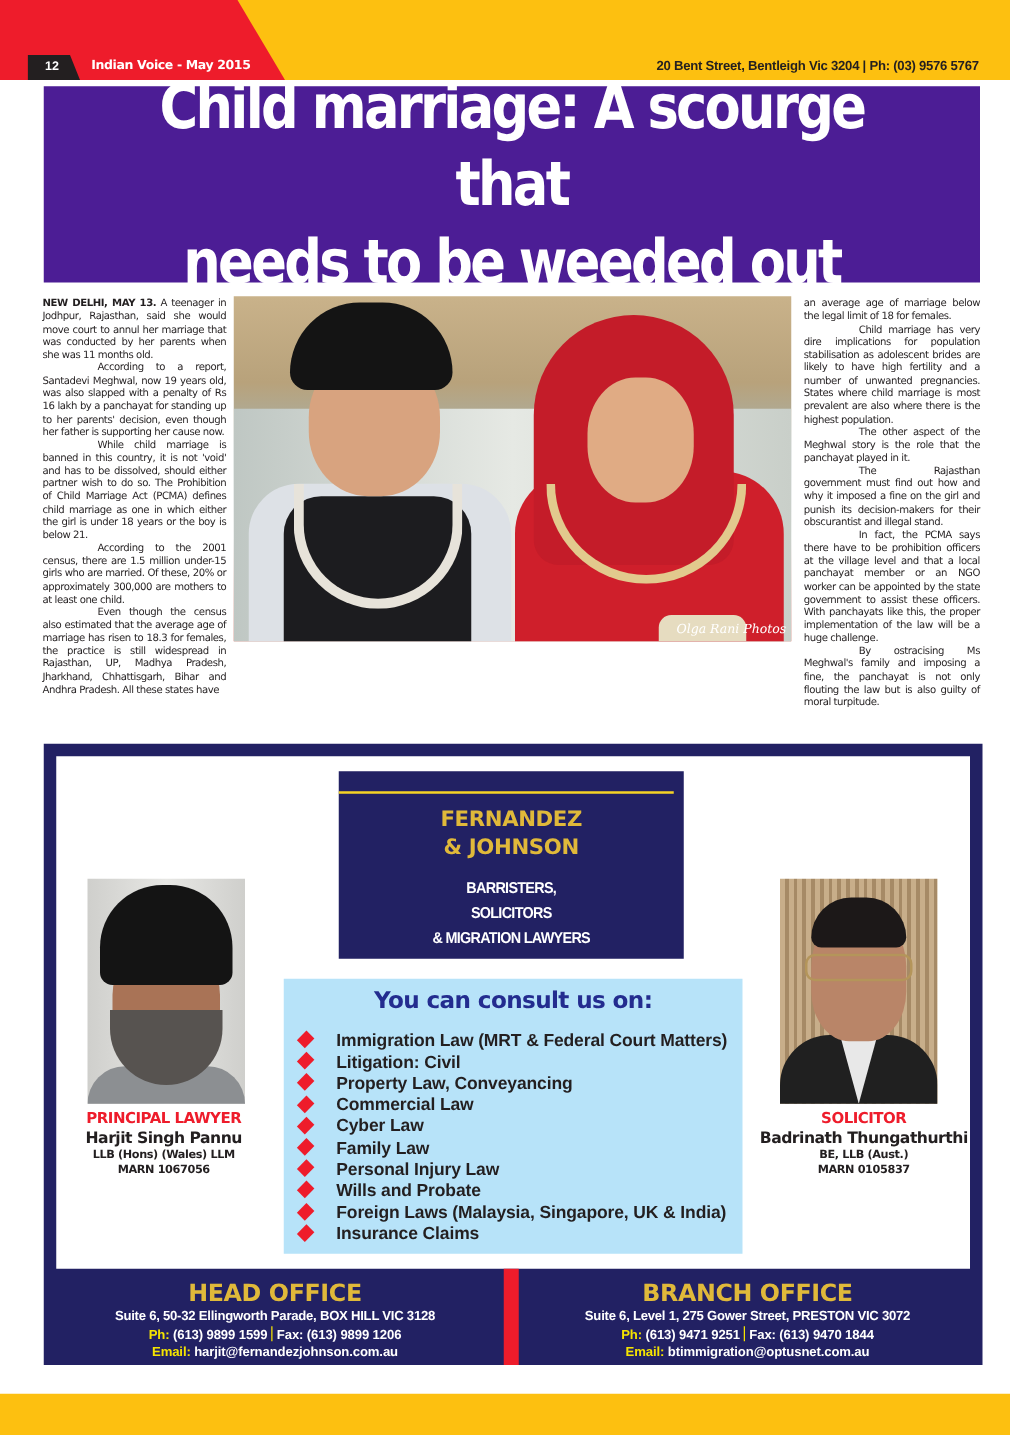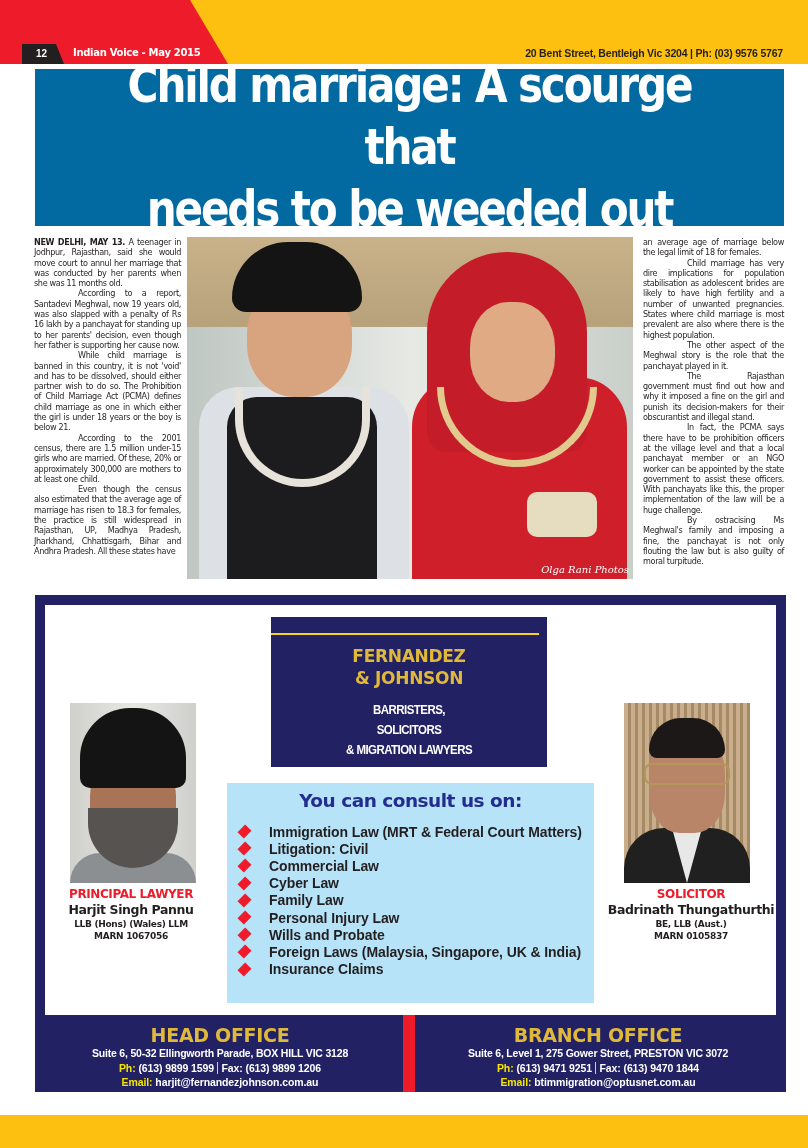--- a/index.html
+++ b/index.html
@@ -6,33 +6,33 @@
   body { width: 808px; height: 1148px; background: #ffffff; position: relative; overflow: hidden; font-family: "Liberation Sans", sans-serif; }
 
   
   .top-yellow { position: absolute; left: 0; top: 0; width: 808px; height: 64px; background: #fdc010; }
   .top-red { position: absolute; left: 0; top: 0; width: 228px; height: 64px; background: #ee1c2b; clip-path: polygon(0 0, 190px 0, 228px 100%, 0 100%); }
   .page-num { position: absolute; left: 22px; top: 44px; width: 42px; height: 20px; background: #231f20; color: #fff; font-size: 10px; font-weight: bold; line-height: 20px; padding-left: 14px; clip-path: polygon(0 0, 34px 0, 42px 100%, 0 100%); }
   .issue { position: absolute; left: 73px; top: 47px; color: #fff; font-size: 10px; font-weight: bold; font-family: "DejaVu Sans", sans-serif; letter-spacing: -0.3px; }
   .contact { position: absolute; right: 25px; top: 47px; color: #231f20; font-size: 10.5px; font-weight: bold; letter-spacing: -0.2px; }
 
   
-  .headline-box { position: absolute; left: 35px; top: 69px; width: 749px; height: 157px; background: #0369a1; display: flex; align-items: center; justify-content: center; }
+  .headline-box { position: absolute; left: 35px; top: 69px; width: 749px; height: 157px; background: #4c1d95; display: flex; align-items: center; justify-content: center; }
   .headline { color: #fff; font-family: "DejaVu Sans", sans-serif; font-weight: bold; font-size: 49px; line-height: 62px; text-align: center; letter-spacing: -2.5px; transform: scaleX(0.86); }
 
   
   .col { position: absolute; top: 237px; font-family: "DejaVu Sans", sans-serif; font-size: 8.1px; line-height: 10.3px; color: #231f20; text-align: justify; letter-spacing: -0.35px; }
   .col-left { left: 34px; width: 147px; }
   .col-right { left: 643px; width: 141px; }
   .col p { text-indent: 0; }
   .col p.ind { text-indent: 44px; }
   .dateline { font-weight: bold; }
 
   
-  .photo { position: absolute; left: 187px; top: 237px; width: 446px; height: 342px; overflow: hidden;
+  .photo { position: absolute; left: 187px; top: 237px; width: 446px; height: 276px; overflow: hidden;
     background: linear-gradient(180deg, #c9b28a 0%, #b8a27b 25%, #a5b3b0 45%, #cdd3cf 70%, #c25040 100%); }
   .photo .sofa { position: absolute; left: 0; top: 90px; width: 446px; height: 252px; background: linear-gradient(90deg, #bfc7c3, #e6e9e4 50%, #c9cfc9); }
   .photo .boy-body { position: absolute; left: 12px; top: 150px; width: 210px; height: 192px; background: #dde1e6; border-radius: 40px 40px 0 0; }
   .photo .boy-vest { position: absolute; left: 40px; top: 160px; width: 150px; height: 182px; background: #1c1c1f; border-radius: 30px 30px 0 0; }
   .photo .boy-necklace { position: absolute; left: 48px; top: 150px; width: 135px; height: 100px; border: 8px solid #e7e3da; border-top: none; border-radius: 0 0 70px 70px; }
   .photo .boy-face { position: absolute; left: 60px; top: 45px; width: 105px; height: 115px; background: #d8a37f; border-radius: 45%; }
   .photo .boy-hat { position: absolute; left: 45px; top: 5px; width: 130px; height: 70px; background: #141414; border-radius: 60px 60px 15px 15px; }
   .photo .girl-body { position: absolute; left: 225px; top: 140px; width: 215px; height: 202px; background: #cf1f2b; border-radius: 50px 50px 0 0; }
   .photo .girl-veil { position: absolute; left: 240px; top: 15px; width: 160px; height: 200px; background: #c41c29; border-radius: 80px 80px 20px 20px; }
   .photo .girl-face { position: absolute; left: 283px; top: 65px; width: 85px; height: 100px; background: #e0ab84; border-radius: 45%; }
@@ -169,20 +169,24 @@
   <li>
       <span class="diamond"></span>
       <span>Immigration Law (MRT &amp; Federal Court Matters)</span>
     </li>
   <li>
       <span class="diamond"></span>
       <span>Litigation: Civil</span>
     </li>
   <li>
       <span class="diamond"></span>
+      <span>Property Law, Conveyancing</span>
+    </li>
+  <li>
+      <span class="diamond"></span>
       <span>Commercial Law</span>
     </li>
   <li>
       <span class="diamond"></span>
       <span>Cyber Law</span>
     </li>
   <li>
       <span class="diamond"></span>
       <span>Family Law</span>
     </li>

